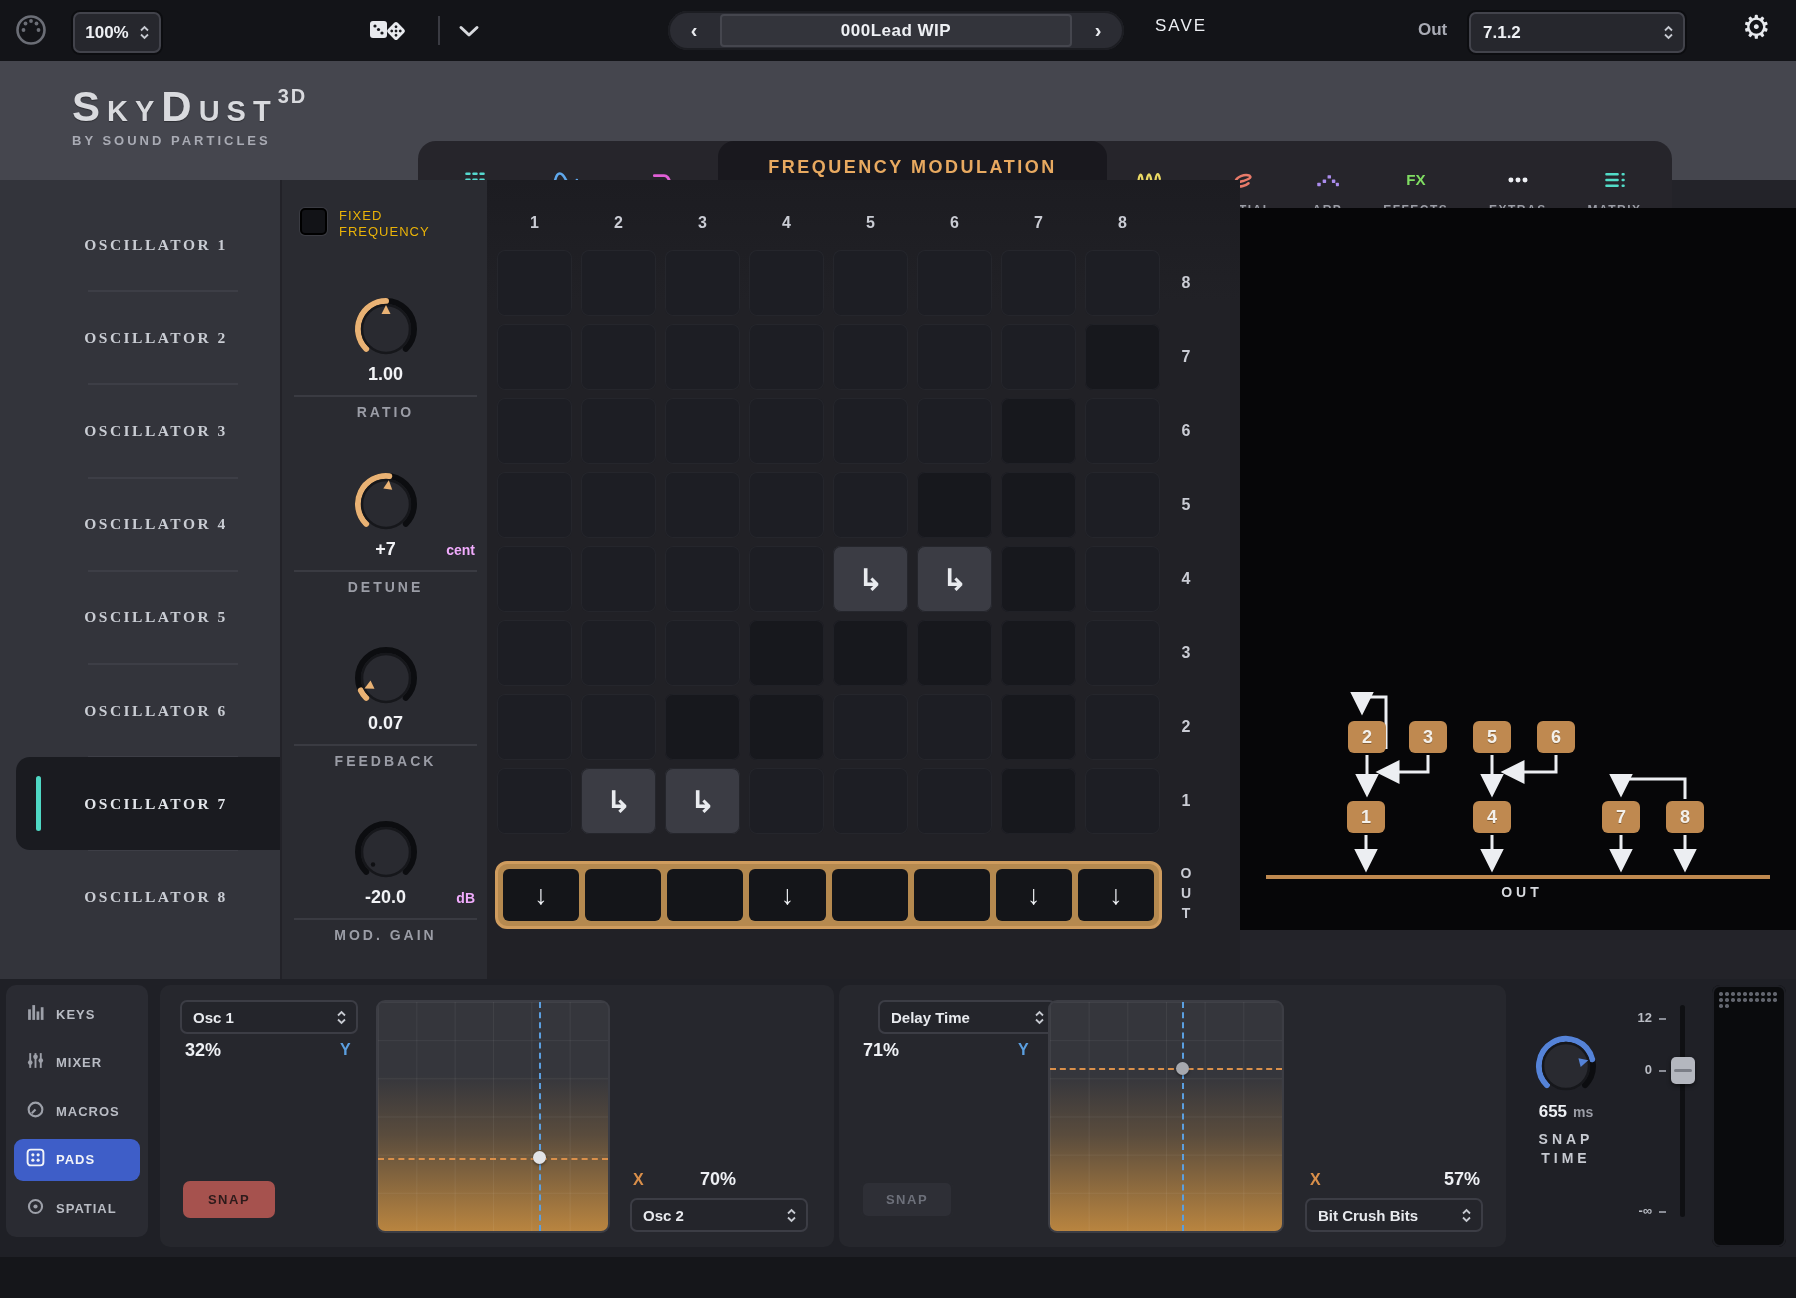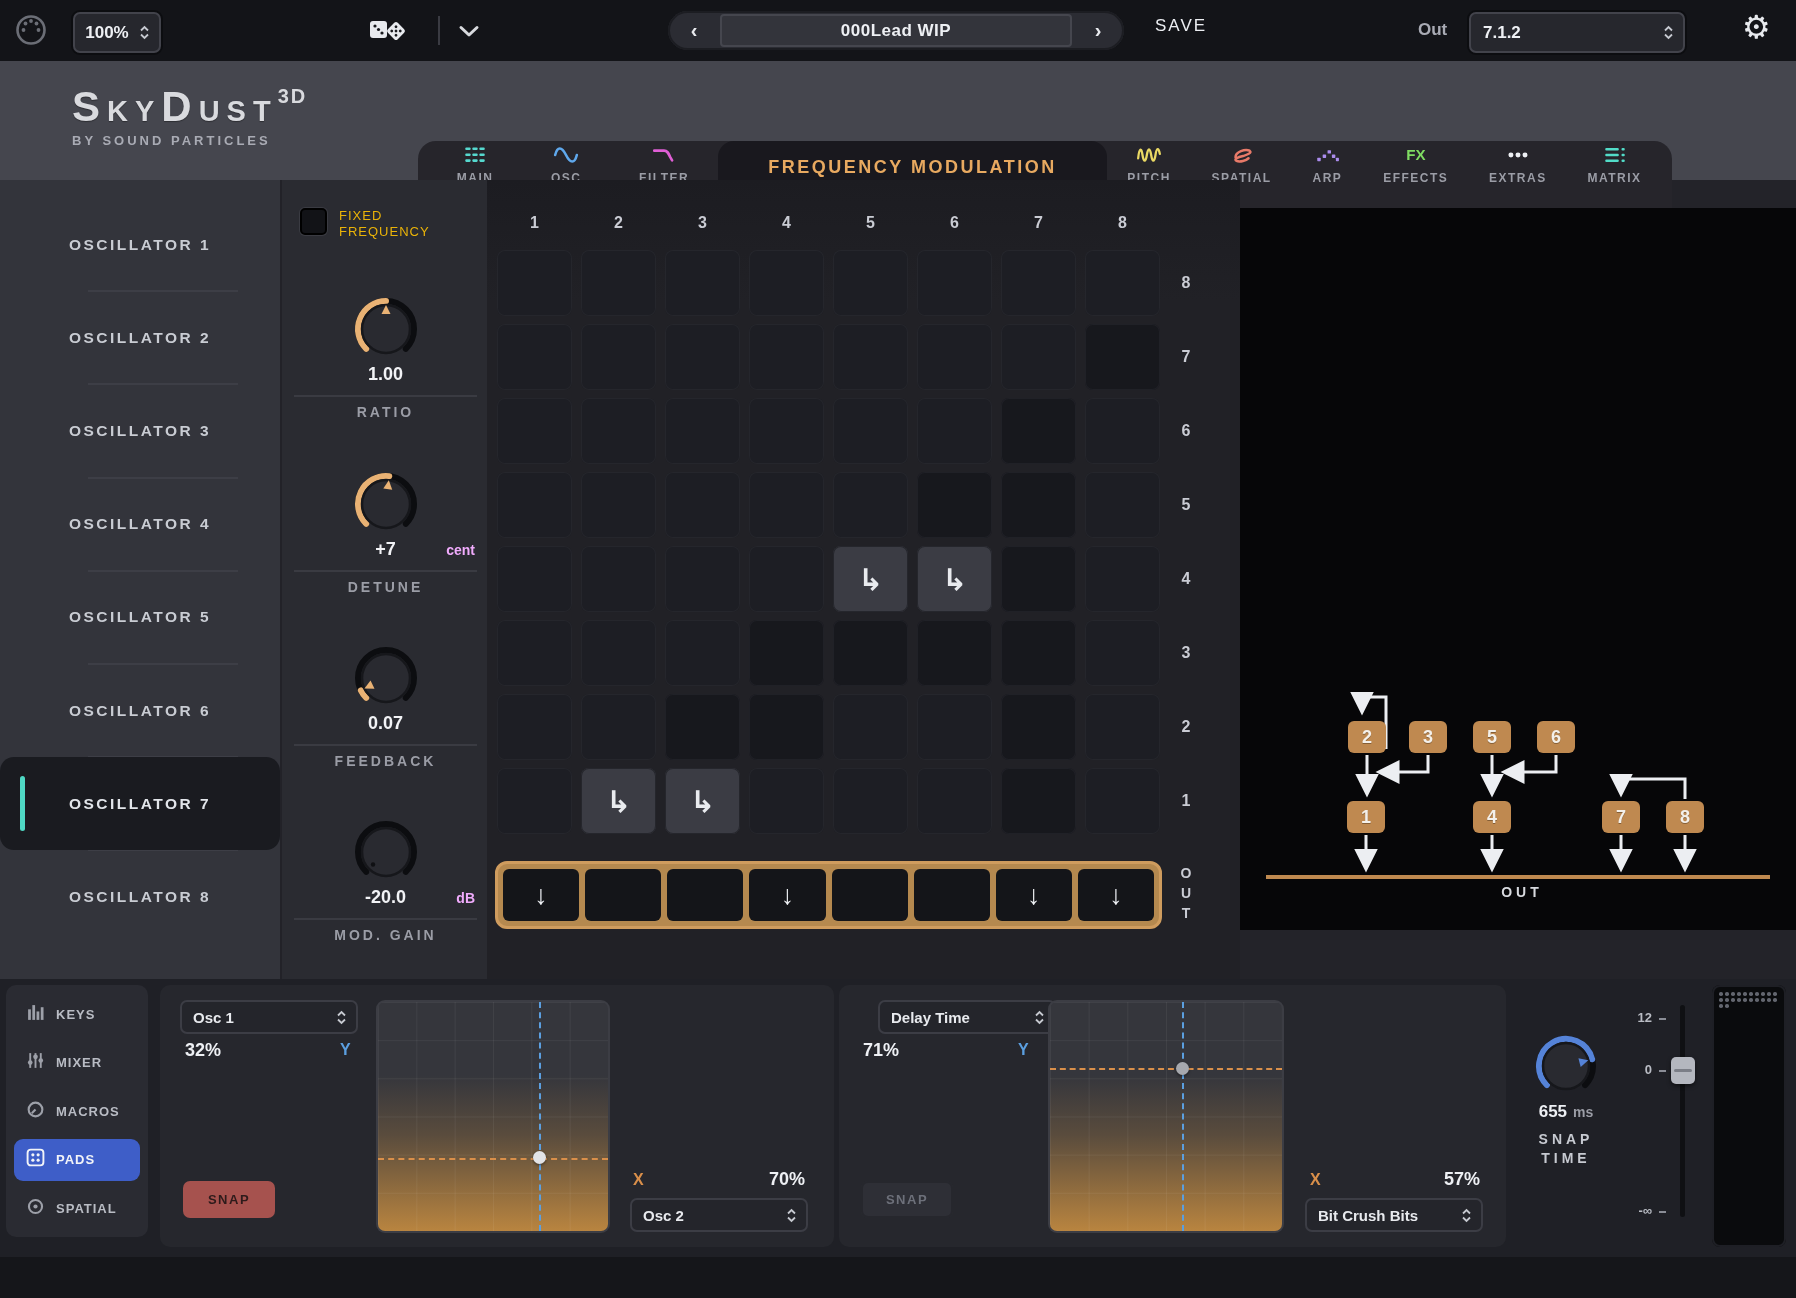--- a/index.html
+++ b/index.html
@@ -26,33 +26,33 @@
 
   
   .header{position:absolute;left:0;top:61px;width:1796px;height:119px;background:#45464e;}
   .logo{position:absolute;left:72px;top:22px;color:#d9dade;}
   .logo .name{font-variant-caps:small-caps;font-weight:bold;font-size:42px;letter-spacing:7px;text-shadow:0 1px 1px rgba(0,0,0,.35);}
   .logo .sup{font-size:20px;font-weight:bold;vertical-align:18px;letter-spacing:2px;}
   .logo .tag{margin-top:2px;font-size:13px;font-weight:bold;letter-spacing:3px;color:#a9abb4;}
   .tabbar{position:absolute;left:418px;top:80px;width:1254px;height:100px;background:#26252b;border-radius:18px 18px 0 0;}
   .tabs-left{position:absolute;left:10px;top:0;width:290px;height:100px;display:flex;justify-content:space-around;}
   .tabs-right{position:absolute;left:689px;top:0;width:555px;height:100px;display:flex;justify-content:space-around;}
-  .tab{display:flex;flex-direction:column;align-items:center;justify-content:flex-start;gap:2px;padding:0 6px;}
+  .tab{display:flex;flex-direction:column;align-items:center;justify-content:center;gap:9px;padding:0 6px;}
   .tab .ticon{height:28px;display:flex;align-items:center;}
   .tab .ticon svg{width:30px;height:26px;}
   .tab .tlabel{font-size:12px;font-weight:bold;letter-spacing:1.5px;color:#9b9da6;}
   .center-tab{position:absolute;left:300px;top:0;width:389px;height:100px;background:#19181e;border-radius:16px 16px 0 0;}
   .ct-title{margin-top:16px;text-align:center;color:#e8a960;font-weight:bold;font-size:18px;letter-spacing:2.5px;}
   .ct-pill{position:absolute;left:22px;top:52px;width:345px;height:35px;background:#26272d;border-radius:18px;display:flex;box-shadow:inset 0 0 0 2px #1a1b20;}
   .ct-pill .pill-box{font-size:16px;}
   .ct-pill .pill-btn{width:44px;font-size:17px;}
 
   
   .sidebar{position:absolute;left:0;top:180px;width:280px;height:799px;background:#33343b;}
-  .sb-item{position:absolute;left:0;width:280px;height:93px;display:flex;align-items:center;justify-content:center;color:#c9ccd3;font-weight:bold;font-size:15.5px;letter-spacing:2.5px;}
+  .sb-item{position:absolute;left:16px;width:280px;height:93px;display:flex;align-items:center;justify-content:center;color:#c9ccd3;font-weight:bold;font-size:15.5px;letter-spacing:2.5px;font-family:Liberation Serif, serif;}
   .sb-item.active{background:#1a1b20;border-radius:14px;color:#e2e5ea;}
   .sb-bar{position:absolute;left:20px;top:19px;width:5px;height:55px;border-radius:3px;background:#4fd8c4;}
   .sb-div{position:absolute;left:88px;width:150px;height:2px;background:#3d3e46;}
   .params{position:absolute;left:280px;top:180px;width:207px;height:799px;background:#2a2b31;border-left:2px solid #222228;}
 
   .fixedfreq{position:absolute;left:18px;top:28px;display:flex;gap:12px;}
   .checkbox{width:23px;height:23px;background:#121317;border:2px solid #000;border-radius:5px;box-shadow:0 0 0 1px #3a3b42;}
   .ff-label{color:#eab308;font-weight:normal;font-size:13px;letter-spacing:1px;line-height:16px;}
 
   .pblock{position:absolute;left:10px;width:187px;text-align:center;}
@@ -577,21 +577,21 @@
       </div>
       <span class="pct" style="left:25px;top:55px;">32%</span>
       <span class="axis y" style="left:180px;top:56px;">Y</span>
       <div class="snapbtn red" style="left:23px;top:196px;">SNAP</div>
       <div class="xypad" id="pad1" style="left:218px;top:17px;">
           <div class="hline" style="top: 68%;"></div>
           <div class="vline" style="left: 70%;"></div>
           <div class="paddot" style="background: rgb(226, 227, 230); left: calc(70% - 6.5px); top: calc(68% - 6.5px);"></div>
         </div>
       <span class="axis x" style="left:473px;top:186px;">X</span>
-      <span class="pct" style="left:540px;top:184px;width:105px;text-align:right;">70%</span>
+      <span class="pct" style="left:540px;top:184px;width:105px;">70%</span>
       <div class="select" style="left:470px;top:213px;width:178px;">
         <span class="sel-text">Osc 2</span>
         <span class="stepper">
             <svg width="11" height="17" viewBox="0 0 11 17">
               <polyline points="2,6.5 5.5,3 9,6.5" fill="none" stroke="#c6c9d0" stroke-width="1.8"></polyline>
               <polyline points="2,10.5 5.5,14 9,10.5" fill="none" stroke="#c6c9d0" stroke-width="1.8"></polyline>
             </svg>
           </span>
       </div>
     </div>

